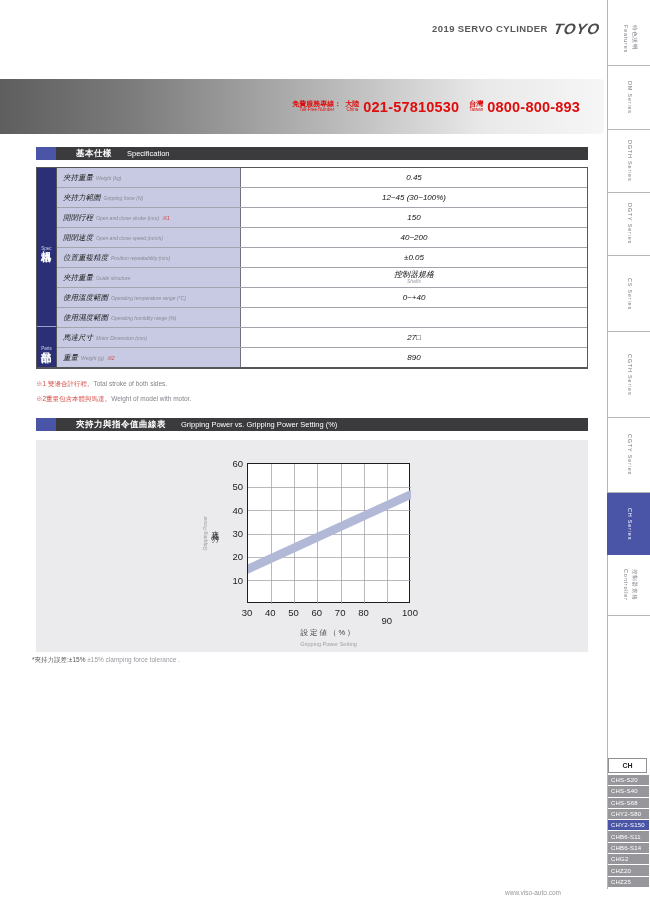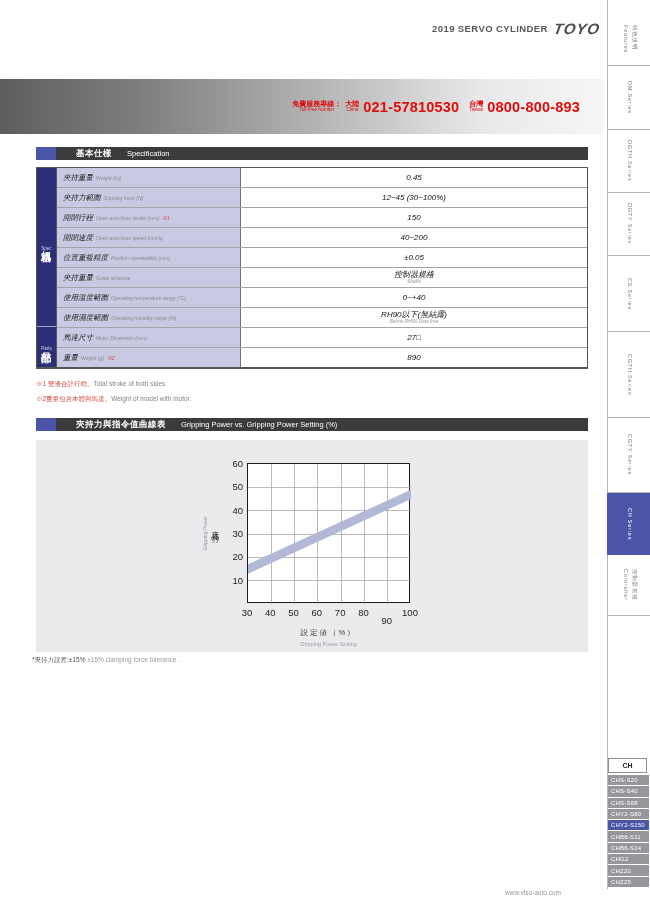--- a/index.html
+++ b/index.html
@@ -198,24 +198,20 @@
             <span class="lab-en">Operating temperature range (°C)</span>
           </div>
           <div class="val">
             <span class="val-main">0~+40</span>
           </div>
         </div>
         <div class="spec-row">
           <div class="lab">
             <span class="lab-zh">使用濕度範圍</span>
             <span class="lab-en">Operating humidity range (%)</span>
-          </div>
-          <div class="val">
-            <span class="val-main">RH90以下(無結露)</span>
-            <span class="val-sub">Below RH90 Dew free</span>
           </div>
         </div>
         <div class="spec-row">
           <div class="lab">
             <span class="lab-zh">馬達尺寸</span>
             <span class="lab-en">Motor Dimension (mm)</span>
           </div>
           <div class="val">
             <span class="val-main">27□</span>
           </div>

